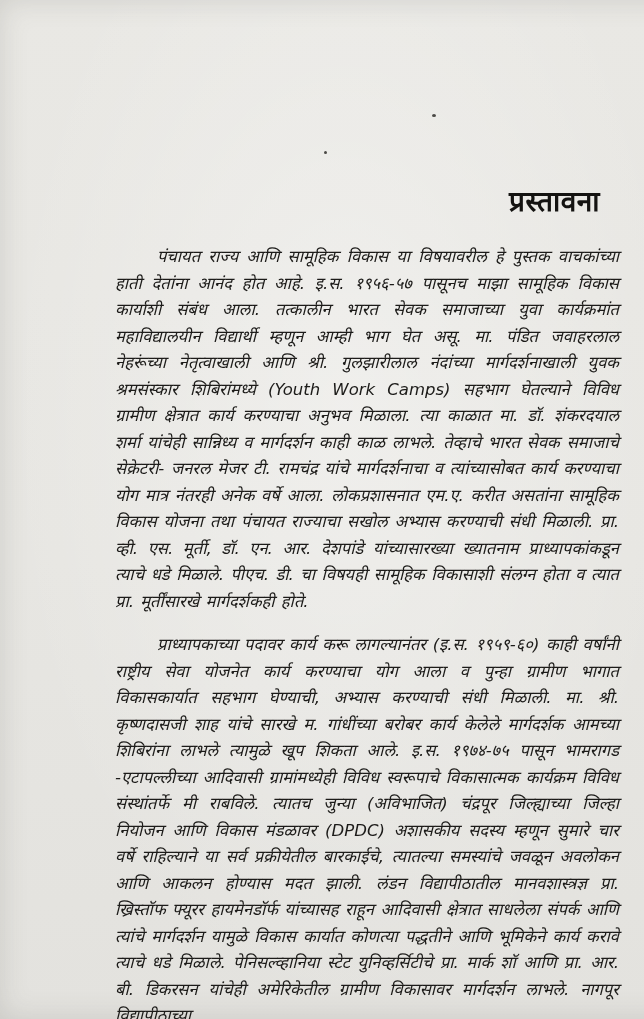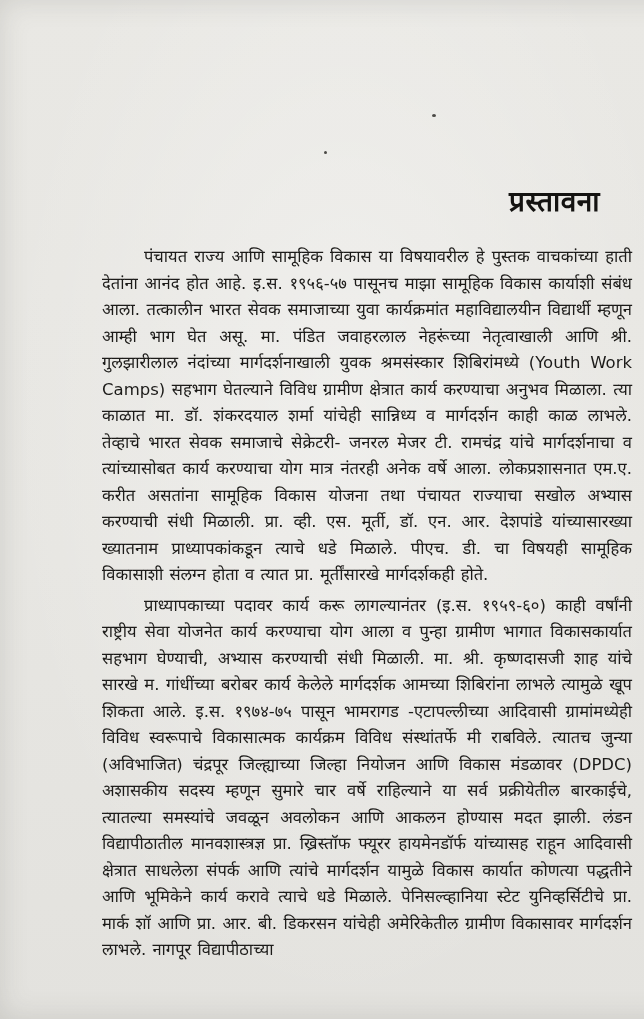--- a/index.html
+++ b/index.html
@@ -54,27 +54,28 @@
     line-height:32px;
     font-weight:bold;
     letter-spacing:0.5px;
     color:#141311;
   }
   .body-text{
     margin-top:26px;
     padding:0 52px 0 54px;
   }
   .para{
-    margin:4px;
+    margin:17px;
     text-align:justify;
     text-indent:42px;
     font-size:16.5px;
     line-height:26.5px;
     word-spacing:1px;
     color:var(--ink);
+    font-style:italic;
   }
 </style>
 </head>
 <body>
 
 <div class="page">
 
   <div class="corner-mark"></div>
   <div class="speck s1"></div>
   <div class="speck s2"></div>

